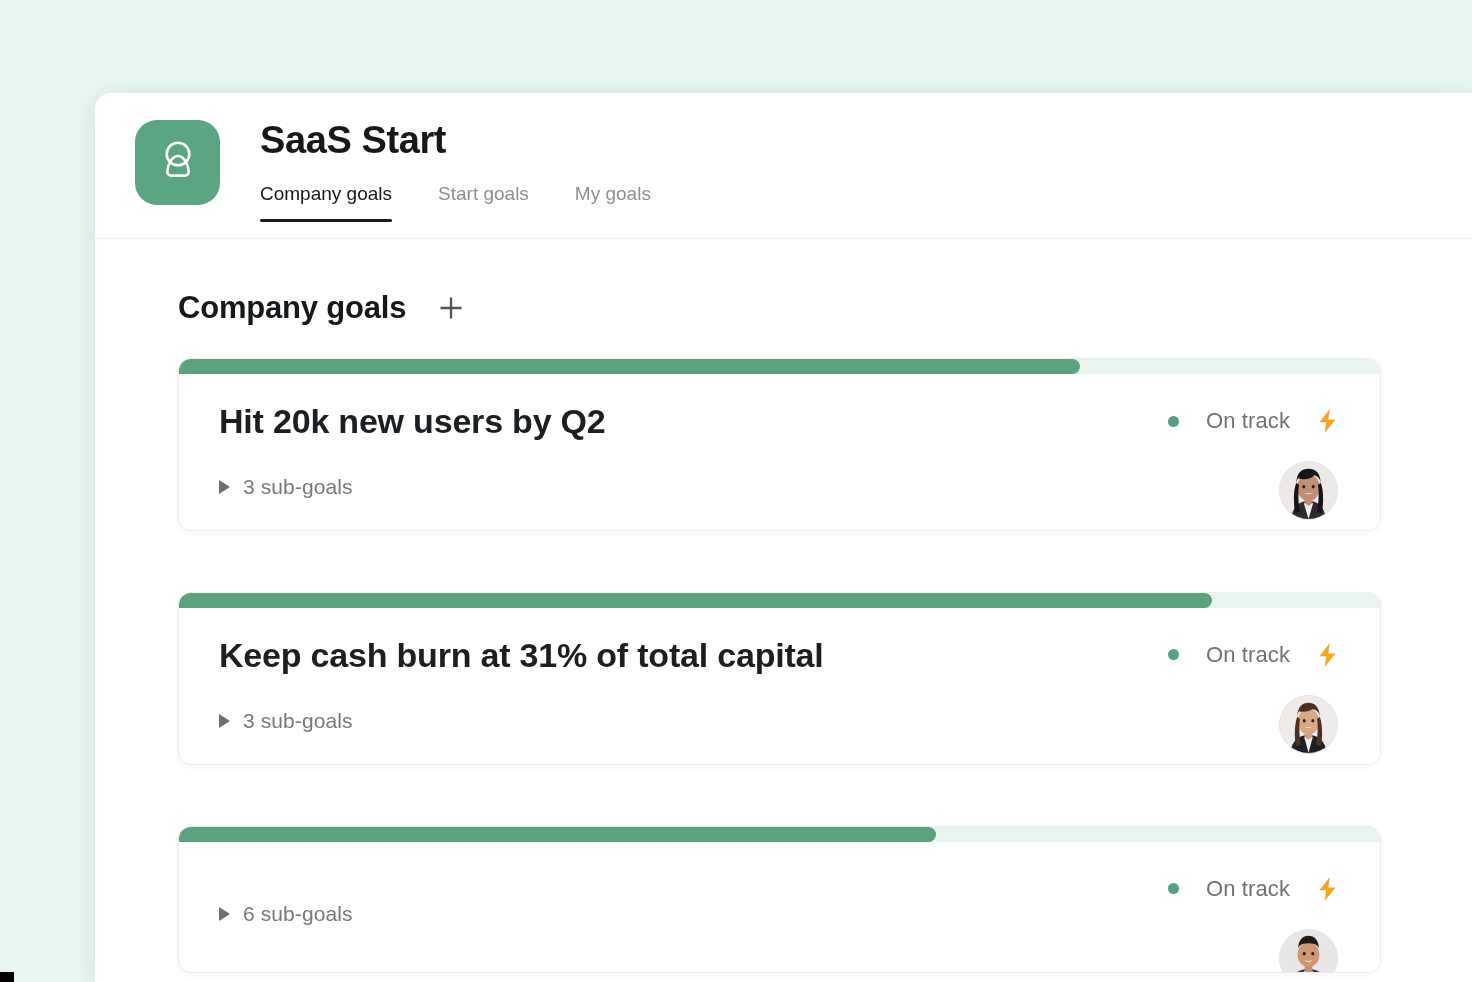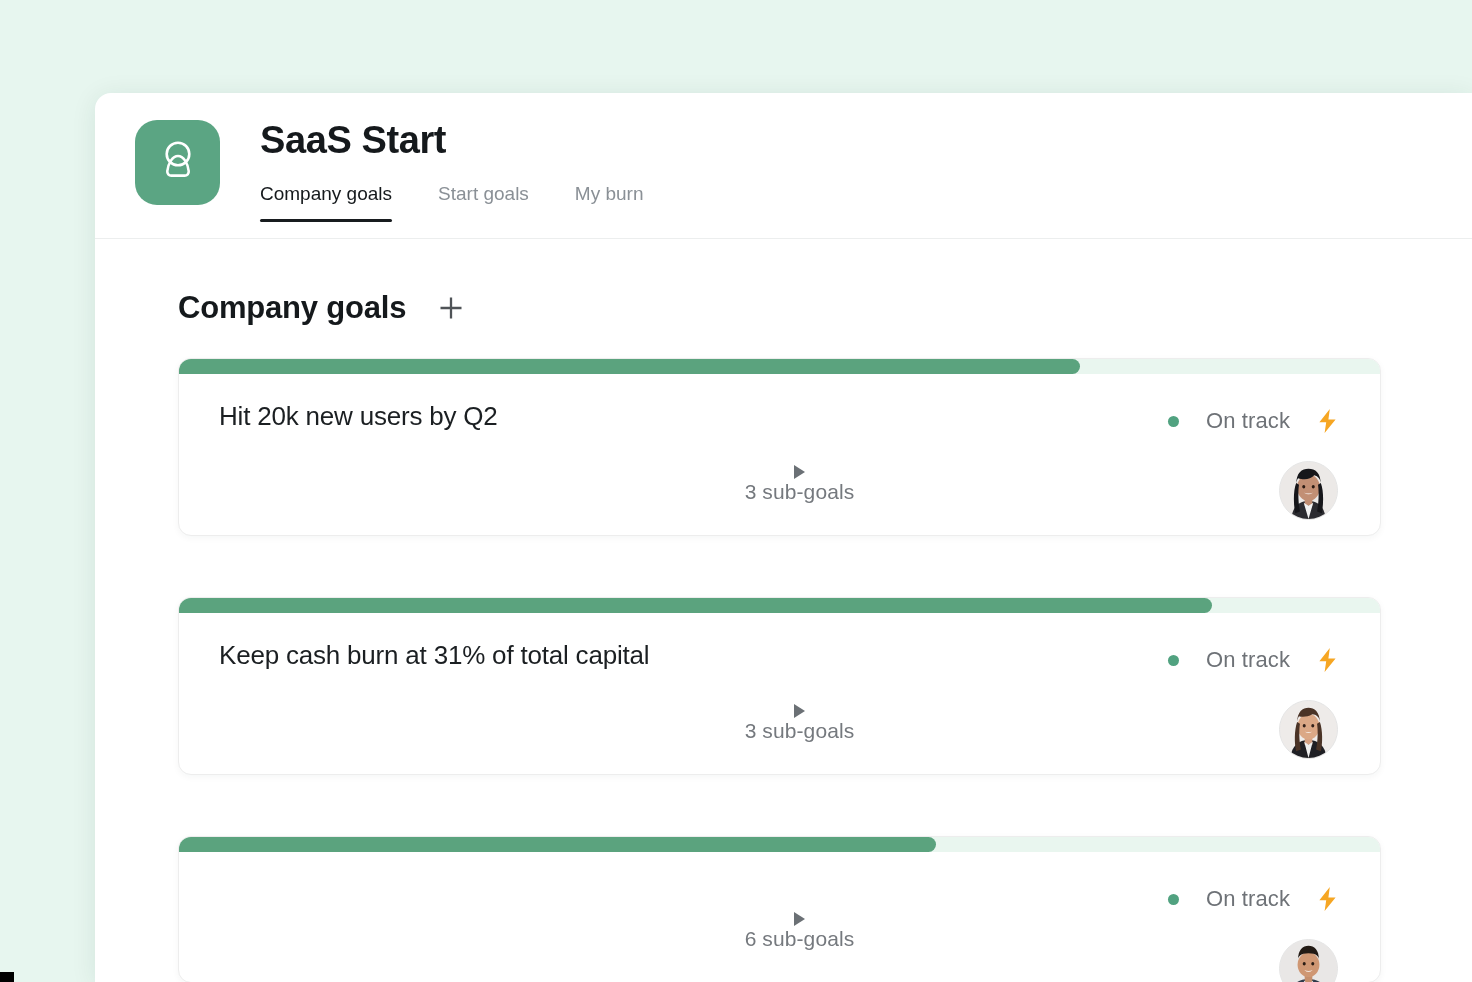--- a/index.html
+++ b/index.html
@@ -176,34 +176,33 @@
   }
 
   .card-inner {
     position: relative;
     padding: 27px 0 31px 40px;
     min-height: 130px;
     box-sizing: border-box;
   }
 
   .goal-title {
-    font-size: 26px;
-    font-weight: 400;
+    font-size: 34px;
+    font-weight: 700;
     color: #1b1f22;
     letter-spacing: -0.2px;
     line-height: 1.2;
     margin: 0;
   }
 
   .subgoals-row {
     display: flex;
     align-items: center;
-    gap: 1px;
+    gap: 13px;
     margin-top: 33px;
-    flex-direction: column;
   }
   .disclosure-triangle {
     width: 0;
     height: 0;
     border-left: 11px solid #6b7075;
     border-top: 7.5px solid transparent;
     border-bottom: 7.5px solid transparent;
     flex: none;
   }
   .subgoals-label {
@@ -273,21 +272,21 @@
       <div class="brand-title">SaaS Start</div>
 
       <div class="tabs">
         <div class="tab active">
           <span>Company goals</span>
         </div>
         <div class="tab">
           <span>Start goals</span>
         </div>
         <div class="tab">
-          <span>My burn</span>
+          <span>My goals</span>
         </div>
       </div>
     </div>
 
     <div class="app-body">
 
       <div class="section-head">
         <div class="section-title">Company goals</div>
         <button class="add-goal-btn">
           <span>

